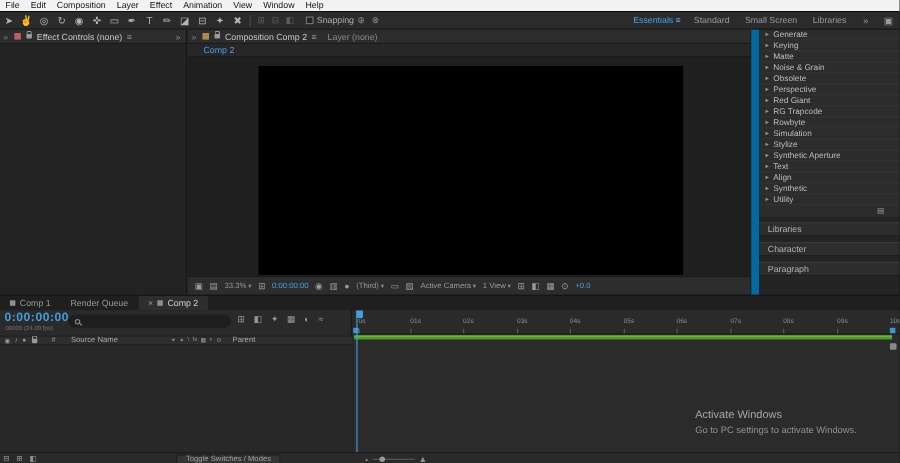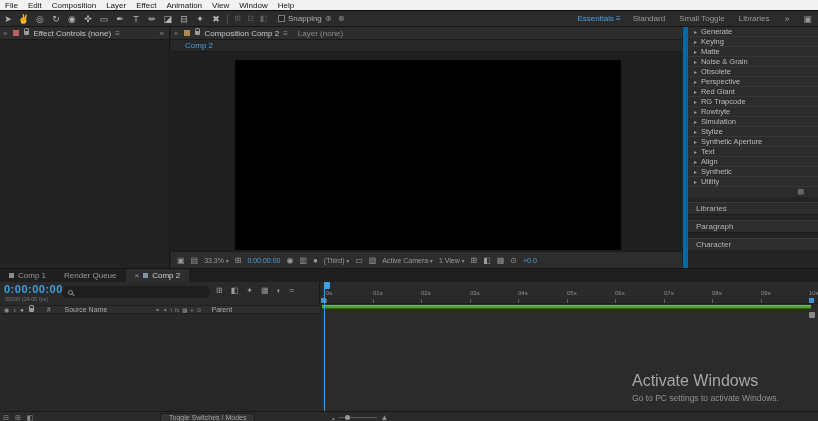--- a/index.html
+++ b/index.html
@@ -1,21 +1,21 @@
 <!DOCTYPE html>
 <html><head>
 <meta charset="utf-8">
 <style>
   *{margin:0;padding:0;box-sizing:border-box;}
   html,body{background:#101010;}
   body{font-family:"Liberation Sans",sans-serif;}
   #root{position:relative;width:818px;height:421px;background:#232323;overflow:hidden;}
 
   
-  .menubar{position:absolute;left:0;top:0;width:818px;height:11px;background:#f2f2f2;border-bottom:1px solid #0a0a0a;display:flex;align-items:center;}
+  .menubar{position:absolute;left:0;top:0;width:818px;height:11px;background:#f2f2f2;border-bottom:1px solid #0a0a0a;display:flex;align-items:flex-end;}
   .menubar span{font-size:8px;color:#141414;padding:0 5px;line-height:11px;white-space:nowrap;}
 
   
   .toolbar{position:absolute;left:0;top:11px;width:818px;height:16px;background:#2b2b2b;border-bottom:1px solid #161616;display:flex;align-items:center;}
   .tool{width:16px;text-align:center;font-size:9px;line-height:16px;color:#b5b5b5;}
   .tb-sep{width:1px;height:10px;background:#4a4a4a;margin:0 3px;flex:none;}
   .dimicon{width:13px;text-align:center;font-size:8px;color:#5e5e5e;}
   .checkbox{width:7px;height:7px;border:1px solid #7a7a7a;background:#232323;margin:0 3px 0 8px;flex:none;}
   .tb-label{font-size:8px;color:#b0b0b0;white-space:nowrap;}
   .snapopt{width:13px;text-align:center;font-size:8px;color:#8f8f8f;}
@@ -48,21 +48,21 @@
   .viewer-tabs{height:12px;background:#272727;border-bottom:1px solid #1a1a1a;display:flex;align-items:center;}
   .viewer-tab{font-size:8px;color:#4ba0e8;margin-left:14px;}
   .viewport{position:relative;height:199px;background:#1f1f1f;}
   .comp-black{position:absolute;left:64px;top:8px;width:386px;height:190px;background:#000;}
   .comp-bar{height:17px;background:#2d2d2d;border-top:1px solid #1a1a1a;display:flex;align-items:center;gap:6px;padding:0 6px;font-size:7px;color:#9a9a9a;overflow:hidden;white-space:nowrap;}
   .cb-icon{font-size:8px;color:#9a9a9a;}
   .dd::after{content:" ▾";font-size:6px;color:#8a8a8a;}
   .blue{color:#4b9fd8;}
 
   
-  .right-panel{position:absolute;left:683px;top:27px;width:135px;height:241px;background:#242424;border-left:5px solid #0369a1;overflow:hidden;}
+  .right-panel{position:absolute;left:683px;top:27px;width:135px;height:241px;background:#242424;border-left:7px solid #0369a1;overflow:hidden;}
   .fx-list{height:160px;overflow:hidden;}
   .fx-row{height:10px;display:flex;align-items:center;background:#2c2c2c;border-bottom:1px solid #373737;font-size:7.5px;color:#bdbdbd;padding-left:5px;white-space:nowrap;}
   .fx-row::before{content:"►";font-size:5px;color:#9a9a9a;margin-right:3px;}
   .fx-footer{height:10px;display:flex;justify-content:flex-end;align-items:center;padding-right:14px;background:#2c2c2c;}
   .fx-footer span{font-size:7px;color:#9a9a9a;}
   .collapsed{height:13px;background:#2d2d2d;border-top:1px solid #3a3a3a;border-bottom:1px solid #1c1c1c;display:flex;align-items:center;font-size:8px;color:#b3b3b3;padding-left:8px;margin-top:5px;}
 
   
   .timeline{position:absolute;left:0;top:268px;width:818px;height:153px;background:#262626;border-top:1px solid #151515;}
   .tl-tabs{position:absolute;left:0;top:0;width:818px;height:13px;background:#1f1f1f;display:flex;align-items:stretch;}
@@ -100,21 +100,21 @@
   .tlb-icons{position:absolute;left:3px;top:0;display:flex;gap:6px;font-size:7px;color:#8f8f8f;line-height:11px;}
   .toggle-btn{position:absolute;left:160px;top:1px;font-size:7px;color:#a2a2a2;background:#343434;border:1px solid #1f1f1f;border-radius:2px;padding:0 8px;line-height:8px;height:9px;white-space:nowrap;}
   .zoom-ctl{position:absolute;left:332px;top:0;height:11px;display:flex;align-items:center;gap:4px;}
   .zoom-small{font-size:5px;color:#8f8f8f;}
   .zoom-big{font-size:8px;color:#8f8f8f;}
   .zoom-track{width:38px;height:1px;background:#5a5a5a;position:relative;}
   .zoom-handle{position:absolute;left:6px;top:-2px;width:5px;height:5px;background:#9a9a9a;border-radius:50%;}
 
   
   .watermark{position:absolute;left:632px;top:372px;pointer-events:none;}
-  .wm1{font-size:16px;color:#a7a7a7;}
+  .wm1{font-size:10px;color:#a7a7a7;}
   .wm2{font-size:8.5px;color:#929292;margin-top:3px;}
 </style>
 </head>
 <body>
 
 <div id="root">
 
   <div class="menubar">
     <span>File</span>
     <span>Edit</span>
@@ -147,21 +147,21 @@
     <span class="dimicon">⊟</span>
     <span class="dimicon">◧</span>
     <div class="checkbox"></div>
     <span class="tb-label">Snapping</span>
     <span class="snapopt">⊕</span>
     <span class="snapopt">⊗</span>
     <div class="ws-group">
       <span class="ws active">Essentials</span>
       <span class="ws-menu">≡</span>
       <span class="ws">Standard</span>
-      <span class="ws">Small Toggle</span>
+      <span class="ws">Small Screen</span>
       <span class="ws">Libraries</span>
       <span class="ws-overflow">»</span>
       <span class="ws-panel-icon">▣</span>
     </div>
   </div>
 
   <div class="fx-ctl-panel">
     <div class="panel-header">
       <span class="ph-chev">»</span>
       <div class="swatch" style="background:#b85f5f;"></div>
@@ -260,24 +260,24 @@
           <span>Utility</span>
         </div>
     </div>
     <div class="fx-footer">
       <span>▤</span>
     </div>
     <div class="collapsed">
         <span>Libraries</span>
       </div>
     <div class="collapsed">
+        <span>Character</span>
+      </div>
+    <div class="collapsed">
         <span>Paragraph</span>
-      </div>
-    <div class="collapsed">
-        <span>Character</span>
       </div>
   </div>
 
   <div class="timeline">
     <div class="tl-tabs">
       <div class="tl-tab">
         <div class="sq"></div>
         <span>Comp 1</span>
       </div>
       <div class="tl-tab">

